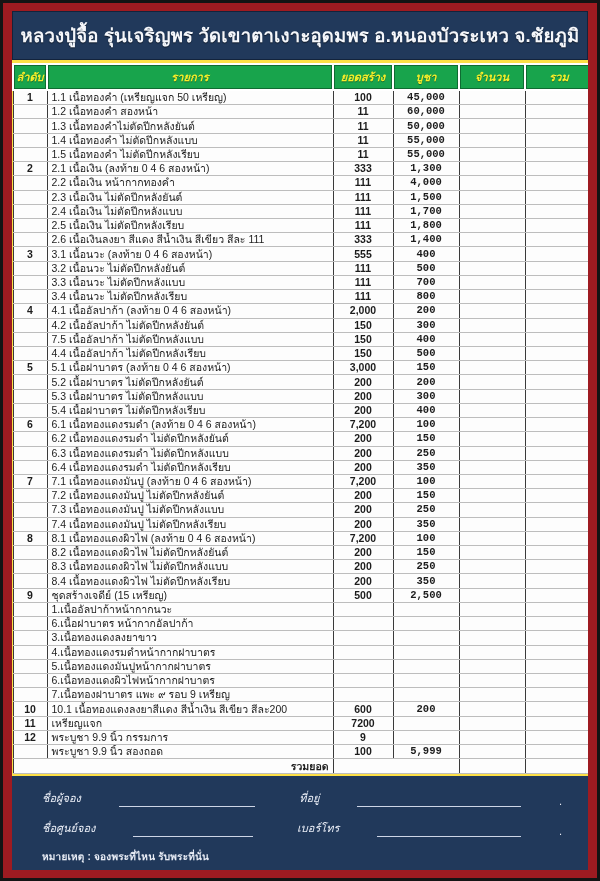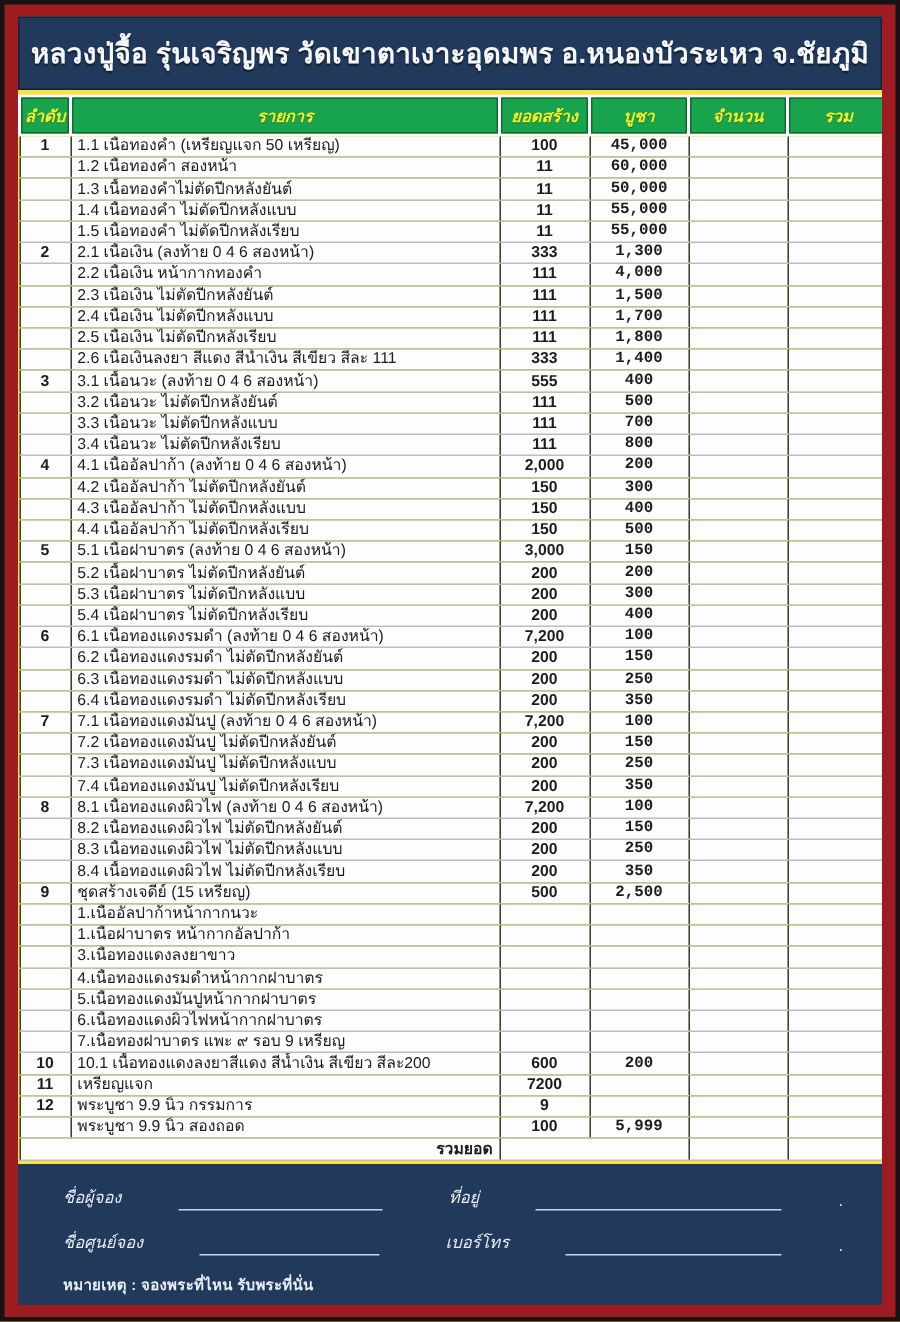--- a/index.html
+++ b/index.html
@@ -225,21 +225,21 @@
             <tr>
               <td class="c-no"></td>
               <td class="c-item">4.2 เนื้ออัลปาก้า ไม่ตัดปีกหลังยันต์</td>
               <td class="c-made">150</td>
               <td class="c-price">300</td>
               <td class="c-qty"></td>
               <td class="c-total"></td>
             </tr>
             <tr>
               <td class="c-no"></td>
-              <td class="c-item">4.3 เนื้ออัลปาก้า ไม่ตัดปีกหลังแบบ</td>
+              <td class="c-item">7.5 เนื้ออัลปาก้า ไม่ตัดปีกหลังแบบ</td>
               <td class="c-made">150</td>
               <td class="c-price">400</td>
               <td class="c-qty"></td>
               <td class="c-total"></td>
             </tr>
             <tr>
               <td class="c-no"></td>
               <td class="c-item">4.4 เนื้ออัลปาก้า ไม่ตัดปีกหลังเรียบ</td>
               <td class="c-made">150</td>
               <td class="c-price">500</td>
@@ -385,21 +385,21 @@
             <tr>
               <td class="c-no"></td>
               <td class="c-item center">1.เนื้ออัลปาก้าหน้ากากนวะ</td>
               <td class="c-made"></td>
               <td class="c-price"></td>
               <td class="c-qty"></td>
               <td class="c-total"></td>
             </tr>
             <tr>
               <td class="c-no"></td>
-              <td class="c-item center">1.เนื้อฝาบาตร หน้ากากอัลปาก้า</td>
+              <td class="c-item center">6.เนื้อฝาบาตร หน้ากากอัลปาก้า</td>
               <td class="c-made"></td>
               <td class="c-price"></td>
               <td class="c-qty"></td>
               <td class="c-total"></td>
             </tr>
             <tr>
               <td class="c-no"></td>
               <td class="c-item center">3.เนื้อทองแดงลงยาขาว</td>
               <td class="c-made"></td>
               <td class="c-price"></td>

